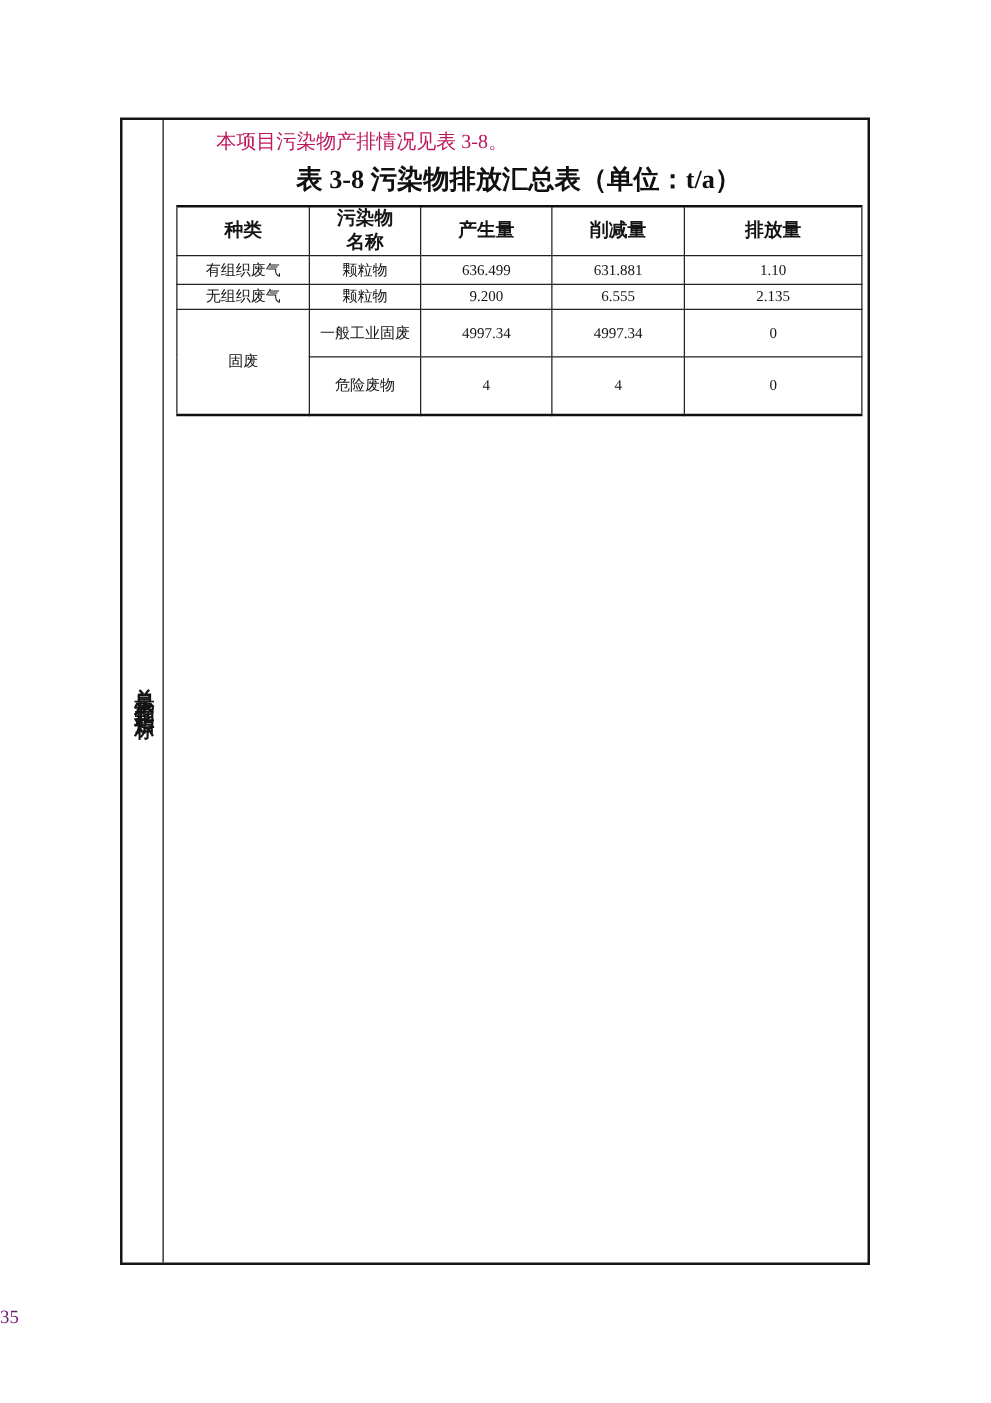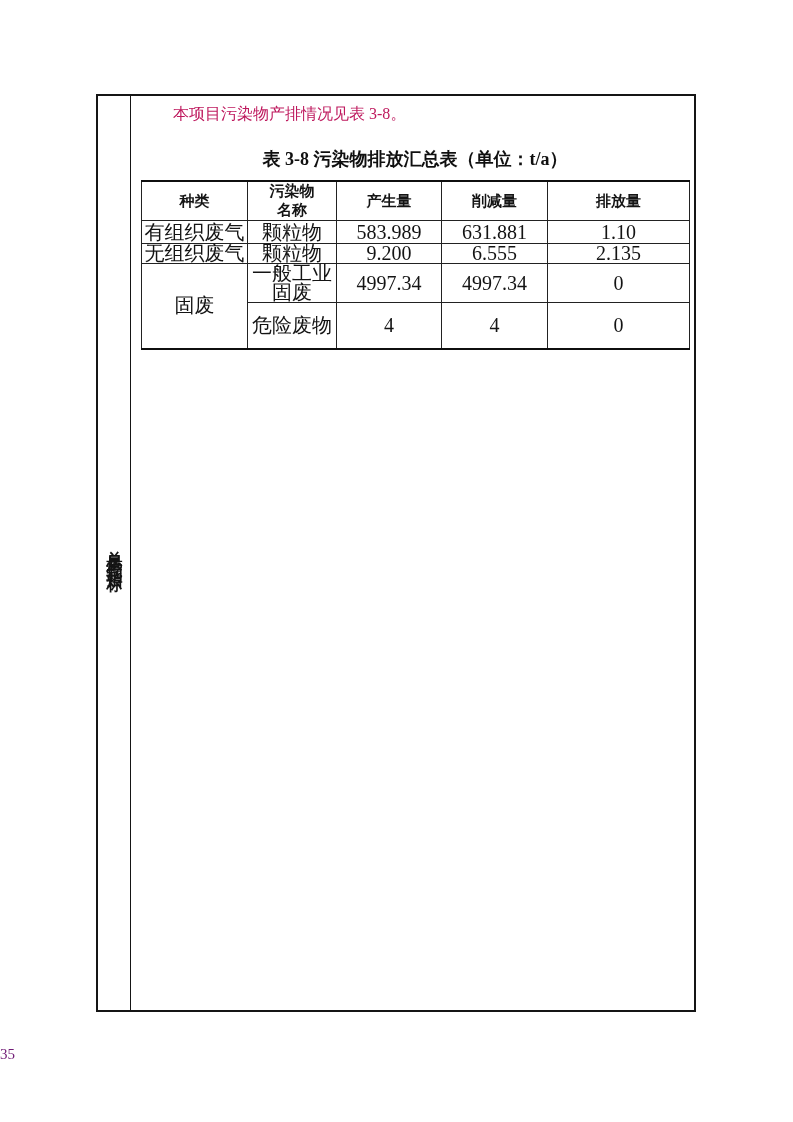--- a/index.html
+++ b/index.html
@@ -39,44 +39,44 @@
   }
   .intro-paragraph {
     margin-left: 10px;
     width: 548px;
     font-size: 16px;
     line-height: 20px;
     text-indent: 32px;
     color: #be185d;
   }
   .table-title {
-    margin-top: 24px;
+    margin-top: 8px;
     margin-left: 10px;
     width: 548px;
     text-align: center;
     font-weight: bold;
-    font-size: 18px;
+    font-size: 21px;
     line-height: 22px;
     color: #101010;
   }
   table.summary-table {
     margin-top: 10px;
     margin-left: 10px;
     width: 548px;
     border-collapse: collapse;
     table-layout: fixed;
     border-top: 2.5px solid #0f0f0f;
     border-bottom: 2.5px solid #0f0f0f;
   }
   table.summary-table th,
   table.summary-table td {
     border: 1px solid #222222;
     text-align: center;
     vertical-align: middle;
-    font-size: 20px;
+    font-size: 12px;
     line-height: 19px;
     padding: 0 2px;
     white-space: pre-line;
     color: #141414;
   }
   table.summary-table th { font-weight: bold; font-size: 15px; }
   tr.header-row    { height: 37px; }
   tr.row-1         { height: 23px; }
   tr.row-2         { height: 20px; }
   tr.row-3         { height: 38px; }
@@ -112,21 +112,21 @@
           <th>种类</th>
           <th>污染物
 名称</th>
           <th>产生量</th>
           <th>削减量</th>
           <th>排放量</th>
         </tr>
         <tr class="row-1">
           <td>有组织废气</td>
           <td>颗粒物</td>
-          <td>583.989</td>
+          <td>636.499</td>
           <td>631.881</td>
           <td>1.10</td>
         </tr>
         <tr class="row-2">
           <td>无组织废气</td>
           <td>颗粒物</td>
           <td>9.200</td>
           <td>6.555</td>
           <td>2.135</td>
         </tr>

